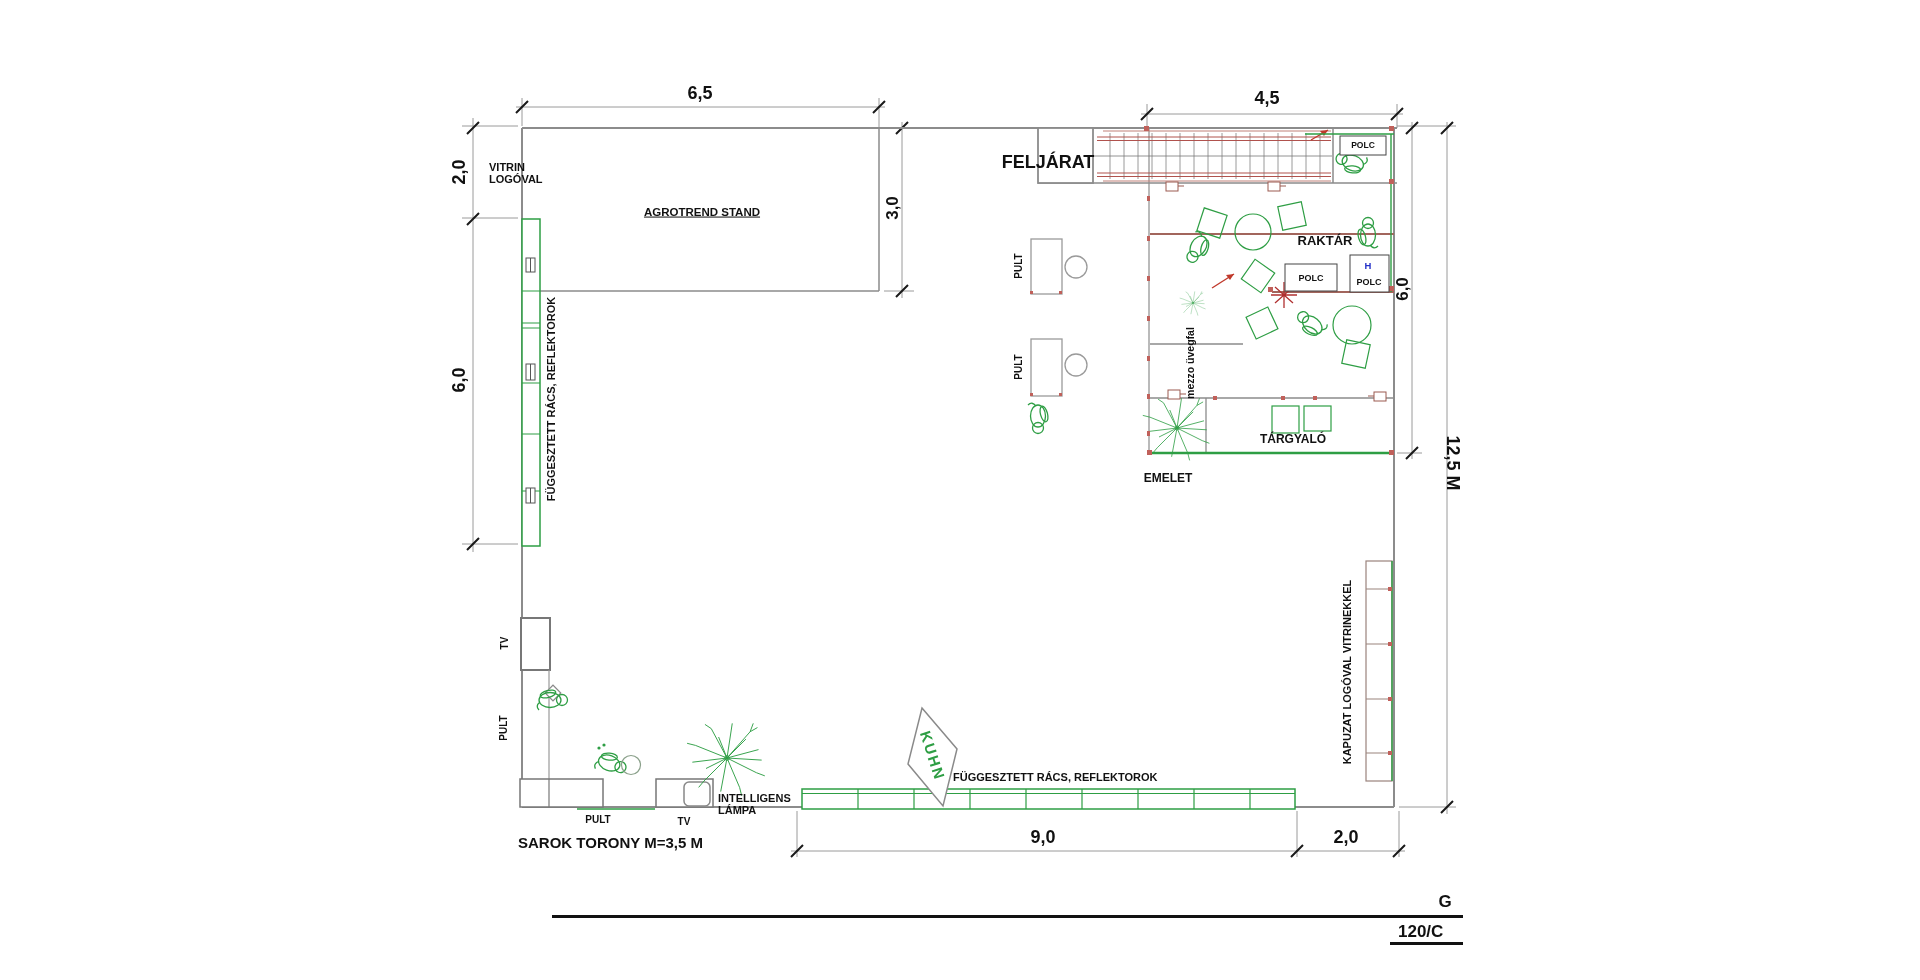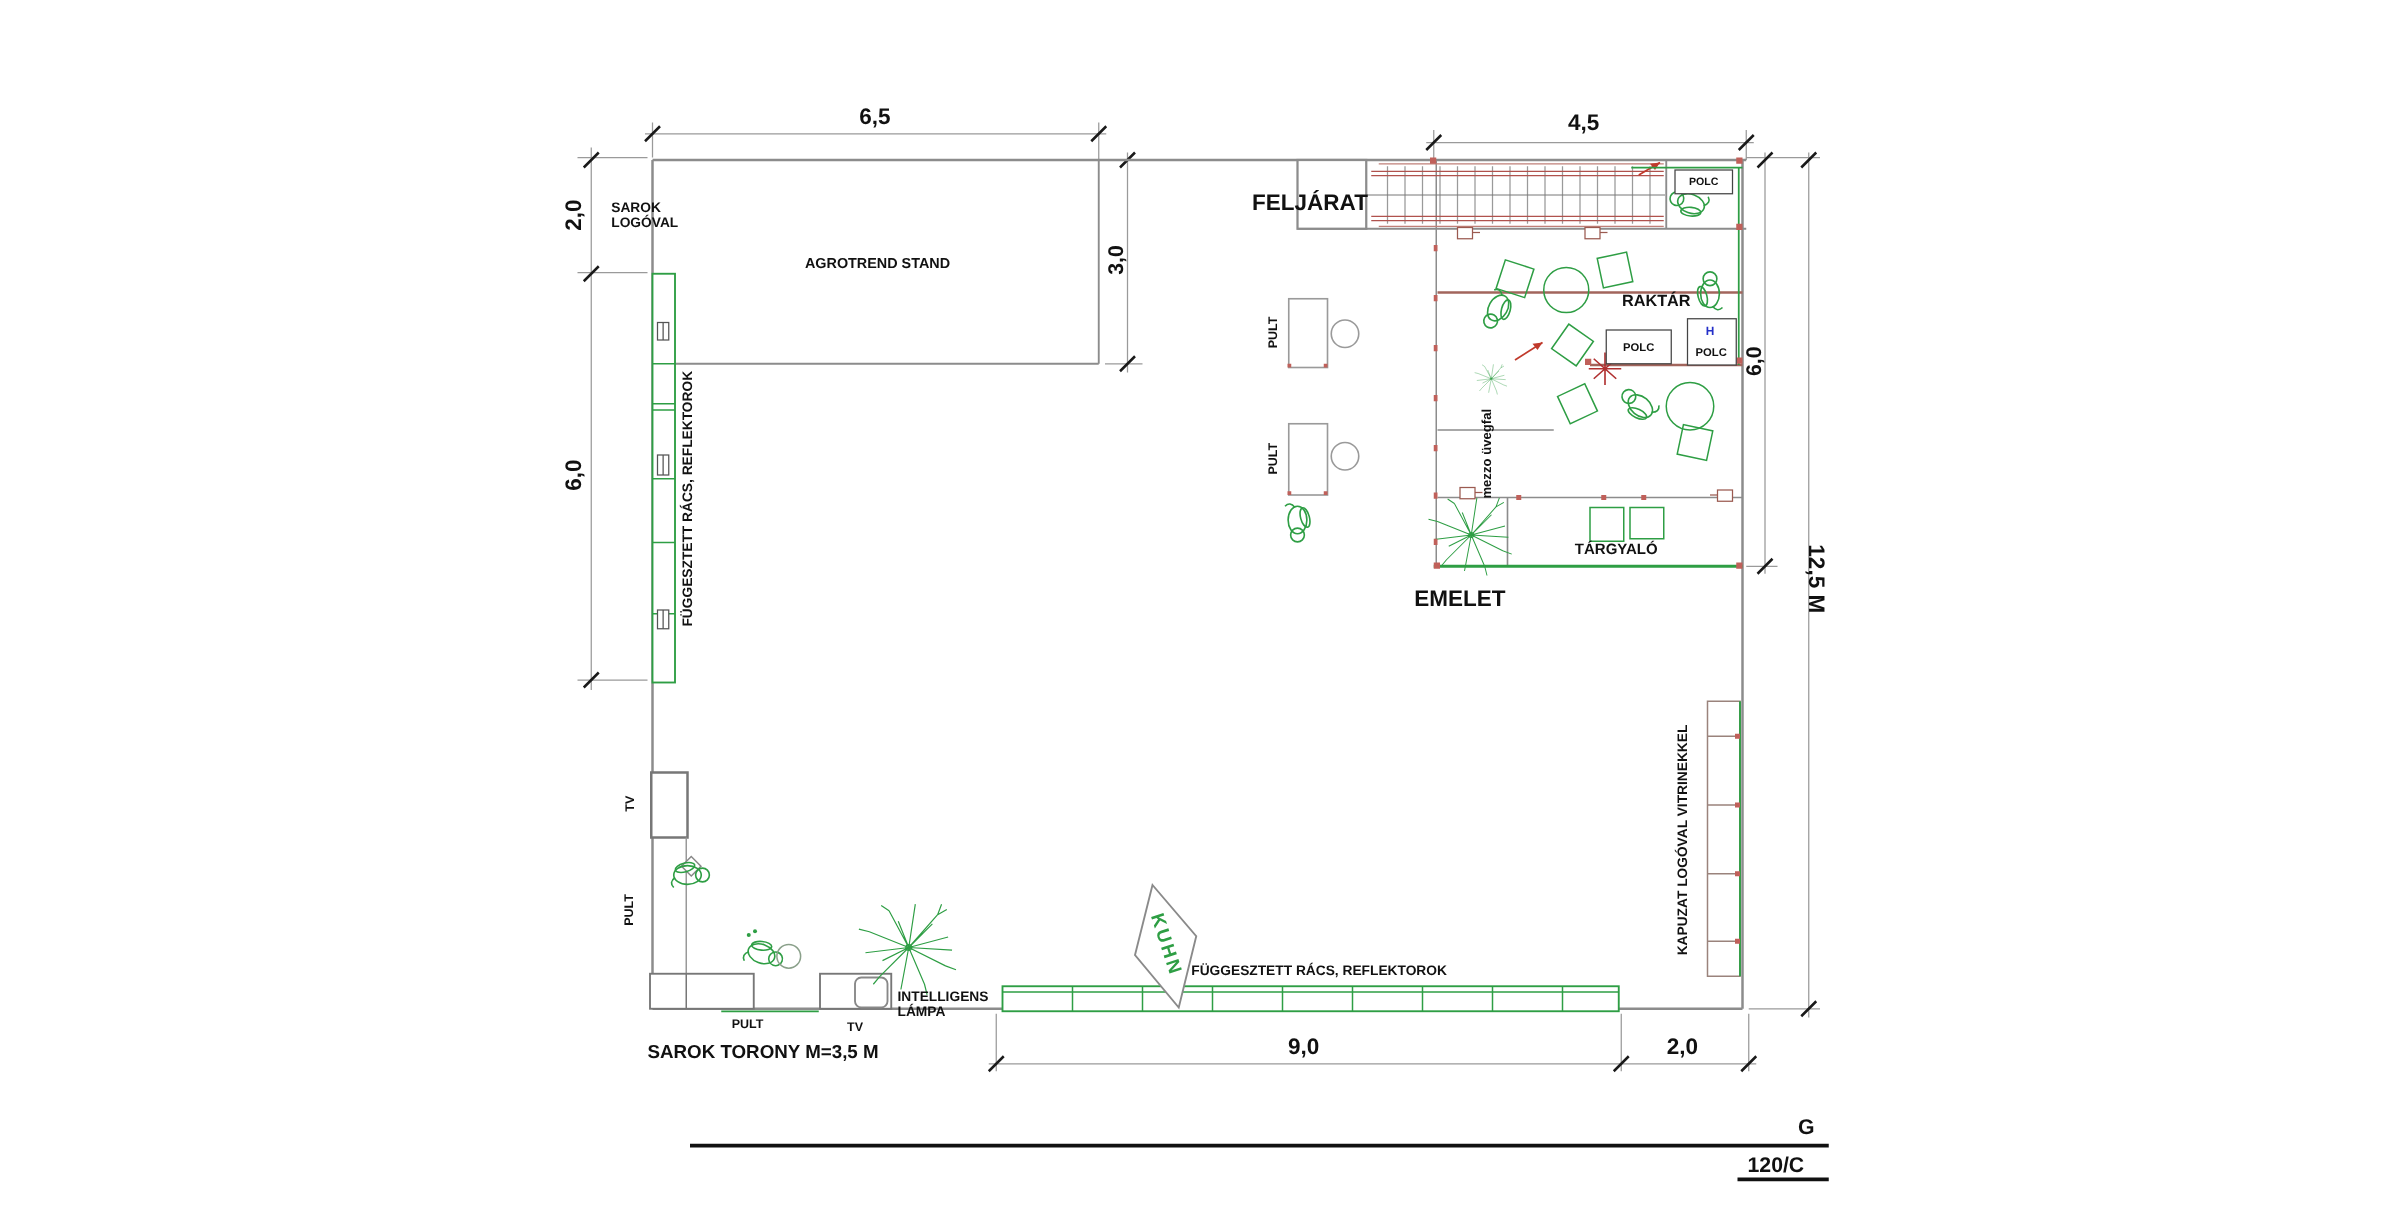--- a/index.html
+++ b/index.html
@@ -205,37 +205,37 @@
     <rect x="1350" y="219" width="39" height="37"></rect>
   </g>
 
   <g>
     <polygon points="922,672 957,713 943,770 908,728" fill="#fff" stroke="#8a8a8a" stroke-width="1.5"></polygon>
   </g>
 </svg>
 
 <div class="lbl" style="left:700px;top:57px;font-size:18px;">6,5</div>
 <div class="lbl" style="left:1267px;top:62px;font-size:18px;text-align:right;">4,5</div>
-<div class="lbl la pre" style="left:489px;top:137px;font-size:11px;">SAROK
+<div class="lbl la pre" style="left:489px;top:137px;font-size:11px;">VITRIN
 LOGÓVAL</div>
 <div class="lbl ccw" style="left:459px;top:136px;font-size:18px;">2,0</div>
-<div class="lbl" style="left:702px;top:176px;font-size:11.5px;">AGROTREND STAND</div>
+<div class="lbl" style="left:702px;top:176px;font-size:11.5px;text-decoration:underline;">AGROTREND STAND</div>
 <div class="lbl ccw" style="left:893px;top:172px;font-size:17px;">3,0</div>
 <div class="lbl" style="left:1048px;top:126px;font-size:18px;text-align:right;">FELJÁRAT</div>
 <div class="lbl" style="left:1363px;top:110px;font-size:8.5px;">POLC</div>
 <div class="lbl" style="left:1325px;top:205px;font-size:13px;">RAKTÁR</div>
 <div class="lbl" style="left:1311px;top:242px;font-size:9px;">POLC</div>
 <div class="lbl" style="left:1368px;top:230px;font-size:9.5px;color:#2430c8;">H</div>
 <div class="lbl" style="left:1369px;top:246px;font-size:9px;">POLC</div>
 <div class="lbl ccw" style="left:1403px;top:253px;font-size:17px;">6,0</div>
 <div class="lbl ccw" style="left:1191px;top:327px;font-size:10.5px;">mezzo üvegfal</div>
 <div class="lbl ccw" style="left:1019px;top:230px;font-size:10px;">PULT</div>
 <div class="lbl ccw" style="left:1019px;top:331px;font-size:10px;">PULT</div>
 <div class="lbl" style="left:1293px;top:404px;font-size:12px;">TÁRGYALÓ</div>
-<div class="lbl" style="left:1168px;top:443px;font-size:18px;">EMELET</div>
+<div class="lbl" style="left:1168px;top:443px;font-size:12px;">EMELET</div>
 <div class="lbl cw" style="left:1453px;top:427px;font-size:18px;">12,5 M</div>
 <div class="lbl ccw" style="left:459px;top:344px;font-size:18px;">6,0</div>
 <div class="lbl ccw" style="left:551px;top:363px;font-size:11px;">FÜGGESZTETT RÁCS, REFLEKTOROK</div>
 <div class="lbl ccw" style="left:505px;top:607px;font-size:10px;">TV</div>
 <div class="lbl ccw" style="left:504px;top:692px;font-size:10px;">PULT</div>
 <div class="lbl" style="left:598px;top:784px;font-size:10px;">PULT</div>
 <div class="lbl" style="left:684px;top:786px;font-size:10px;">TV</div>
 <div class="lbl la pre" style="left:718px;top:768px;font-size:11px;">INTELLIGENS
 LÁMPA</div>
 <div class="lbl la" style="left:518px;top:807px;font-size:15px;">SAROK TORONY M=3,5 M</div>

